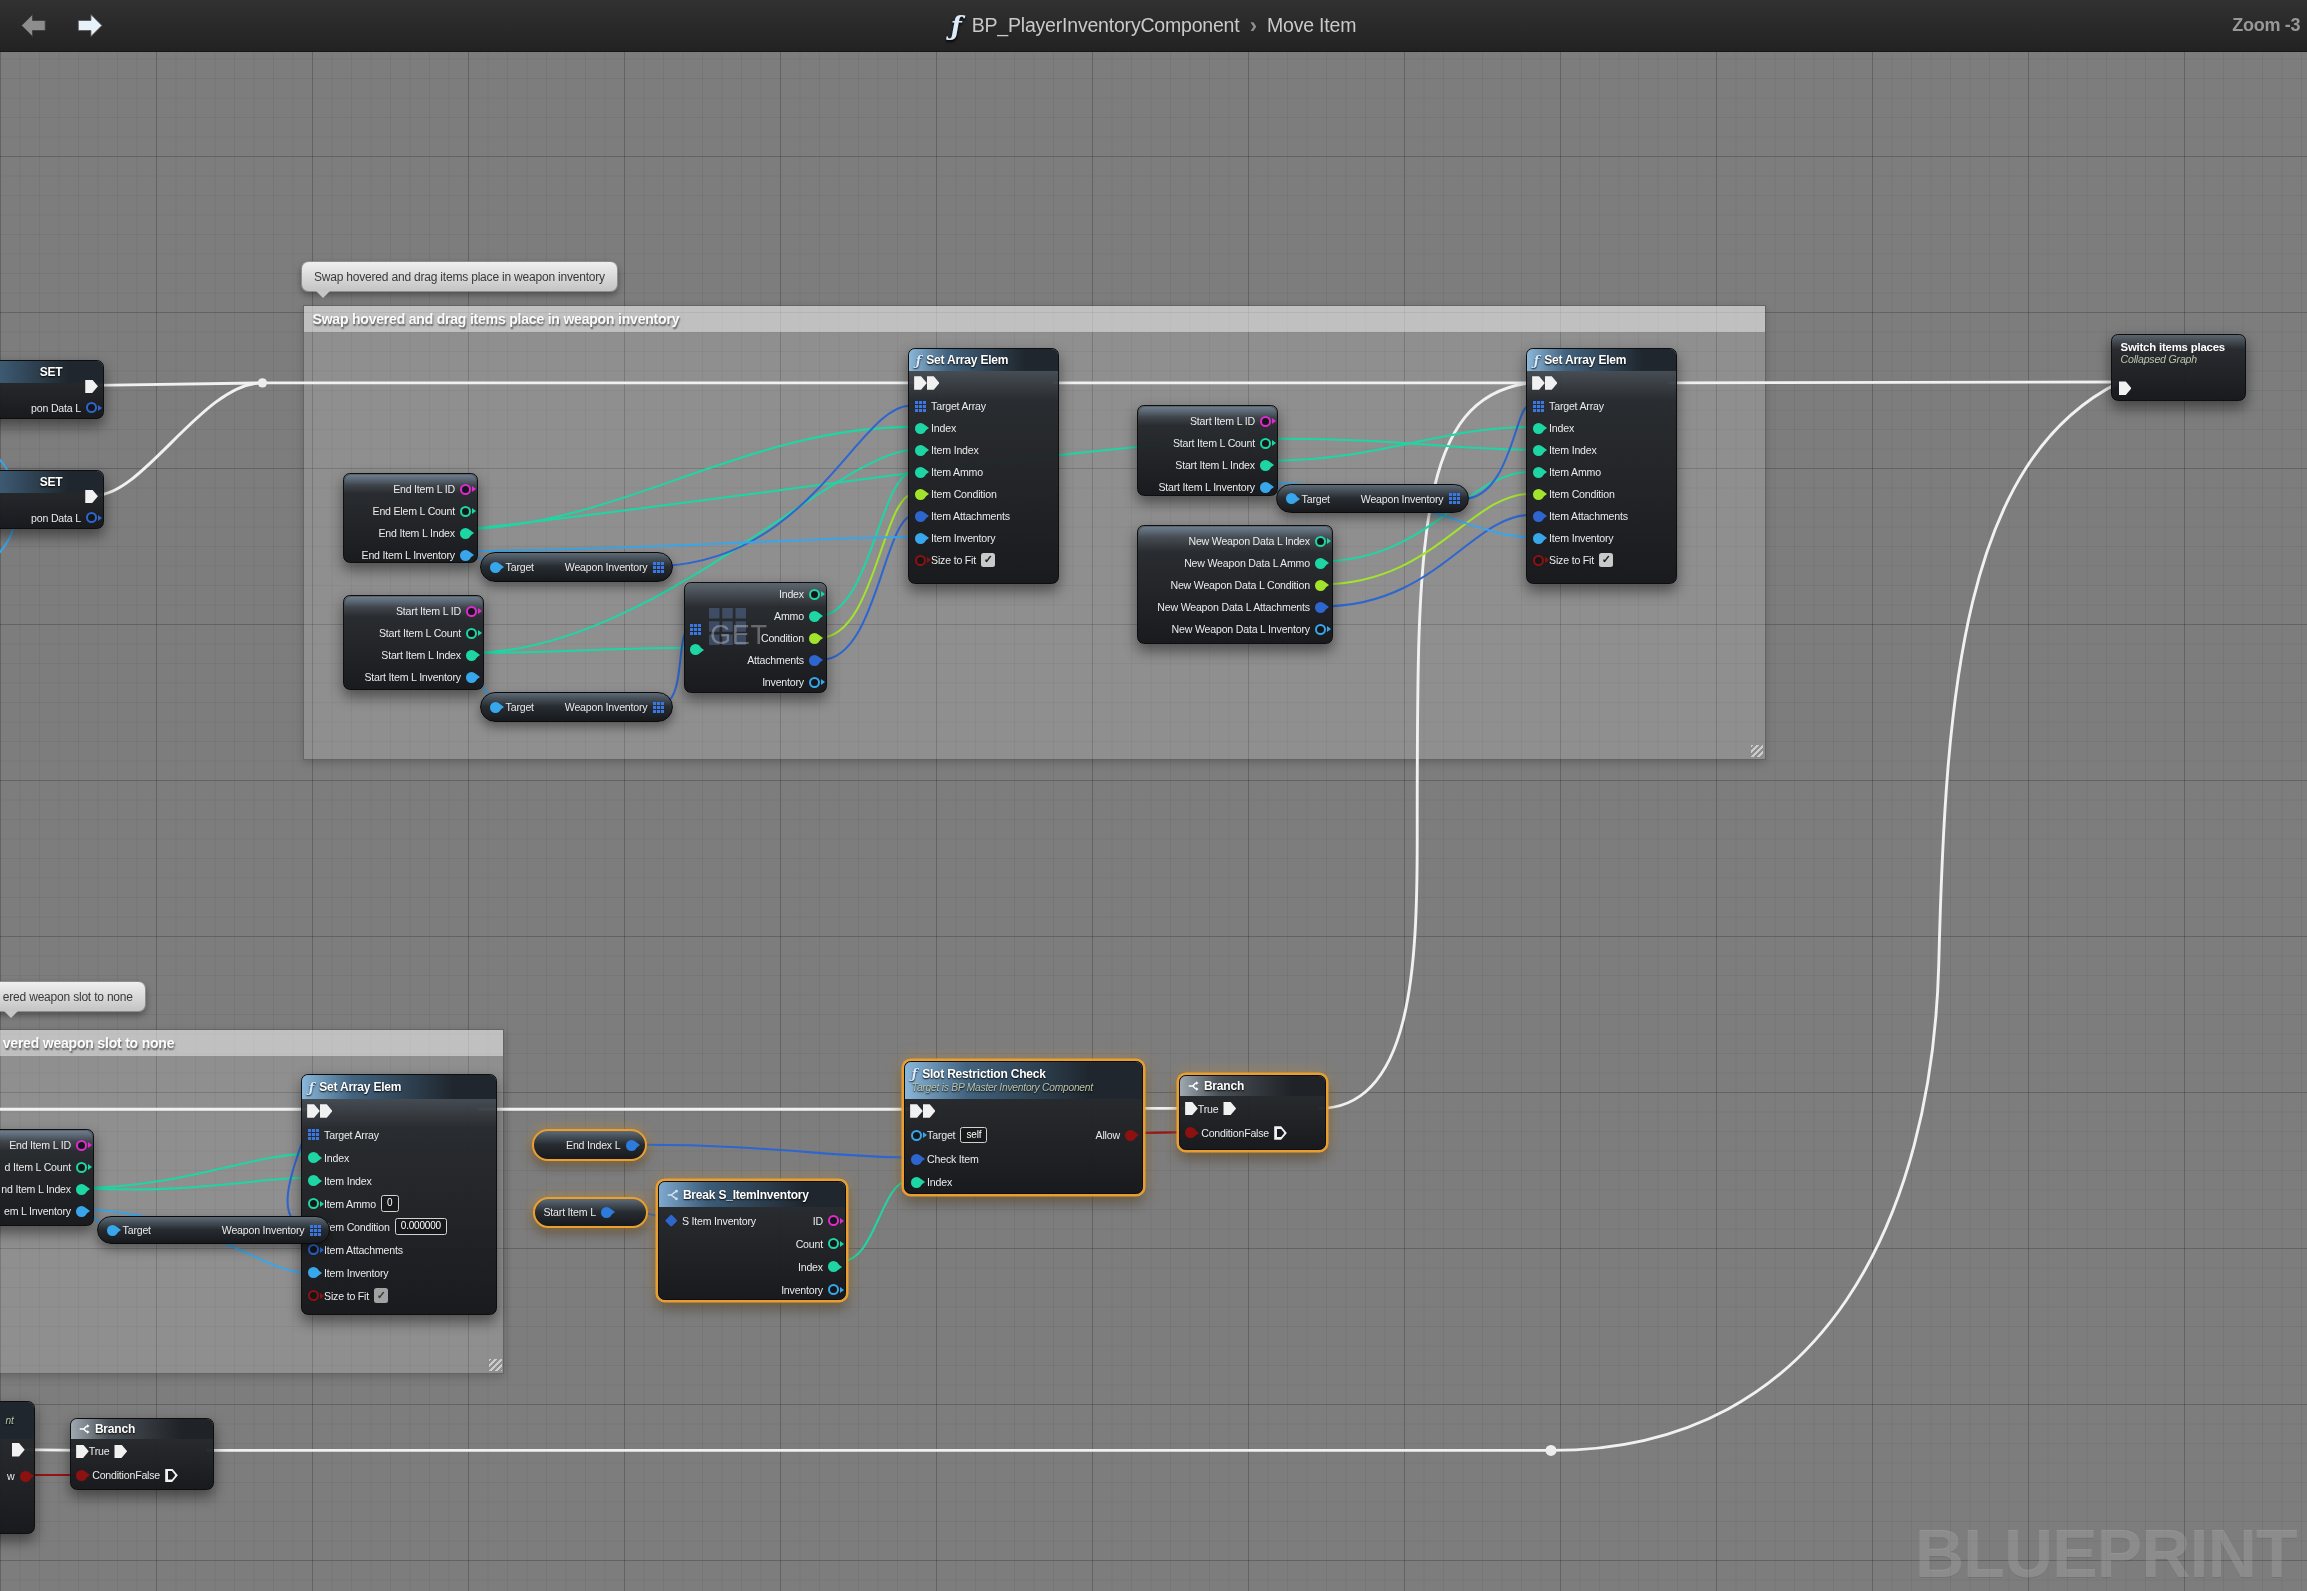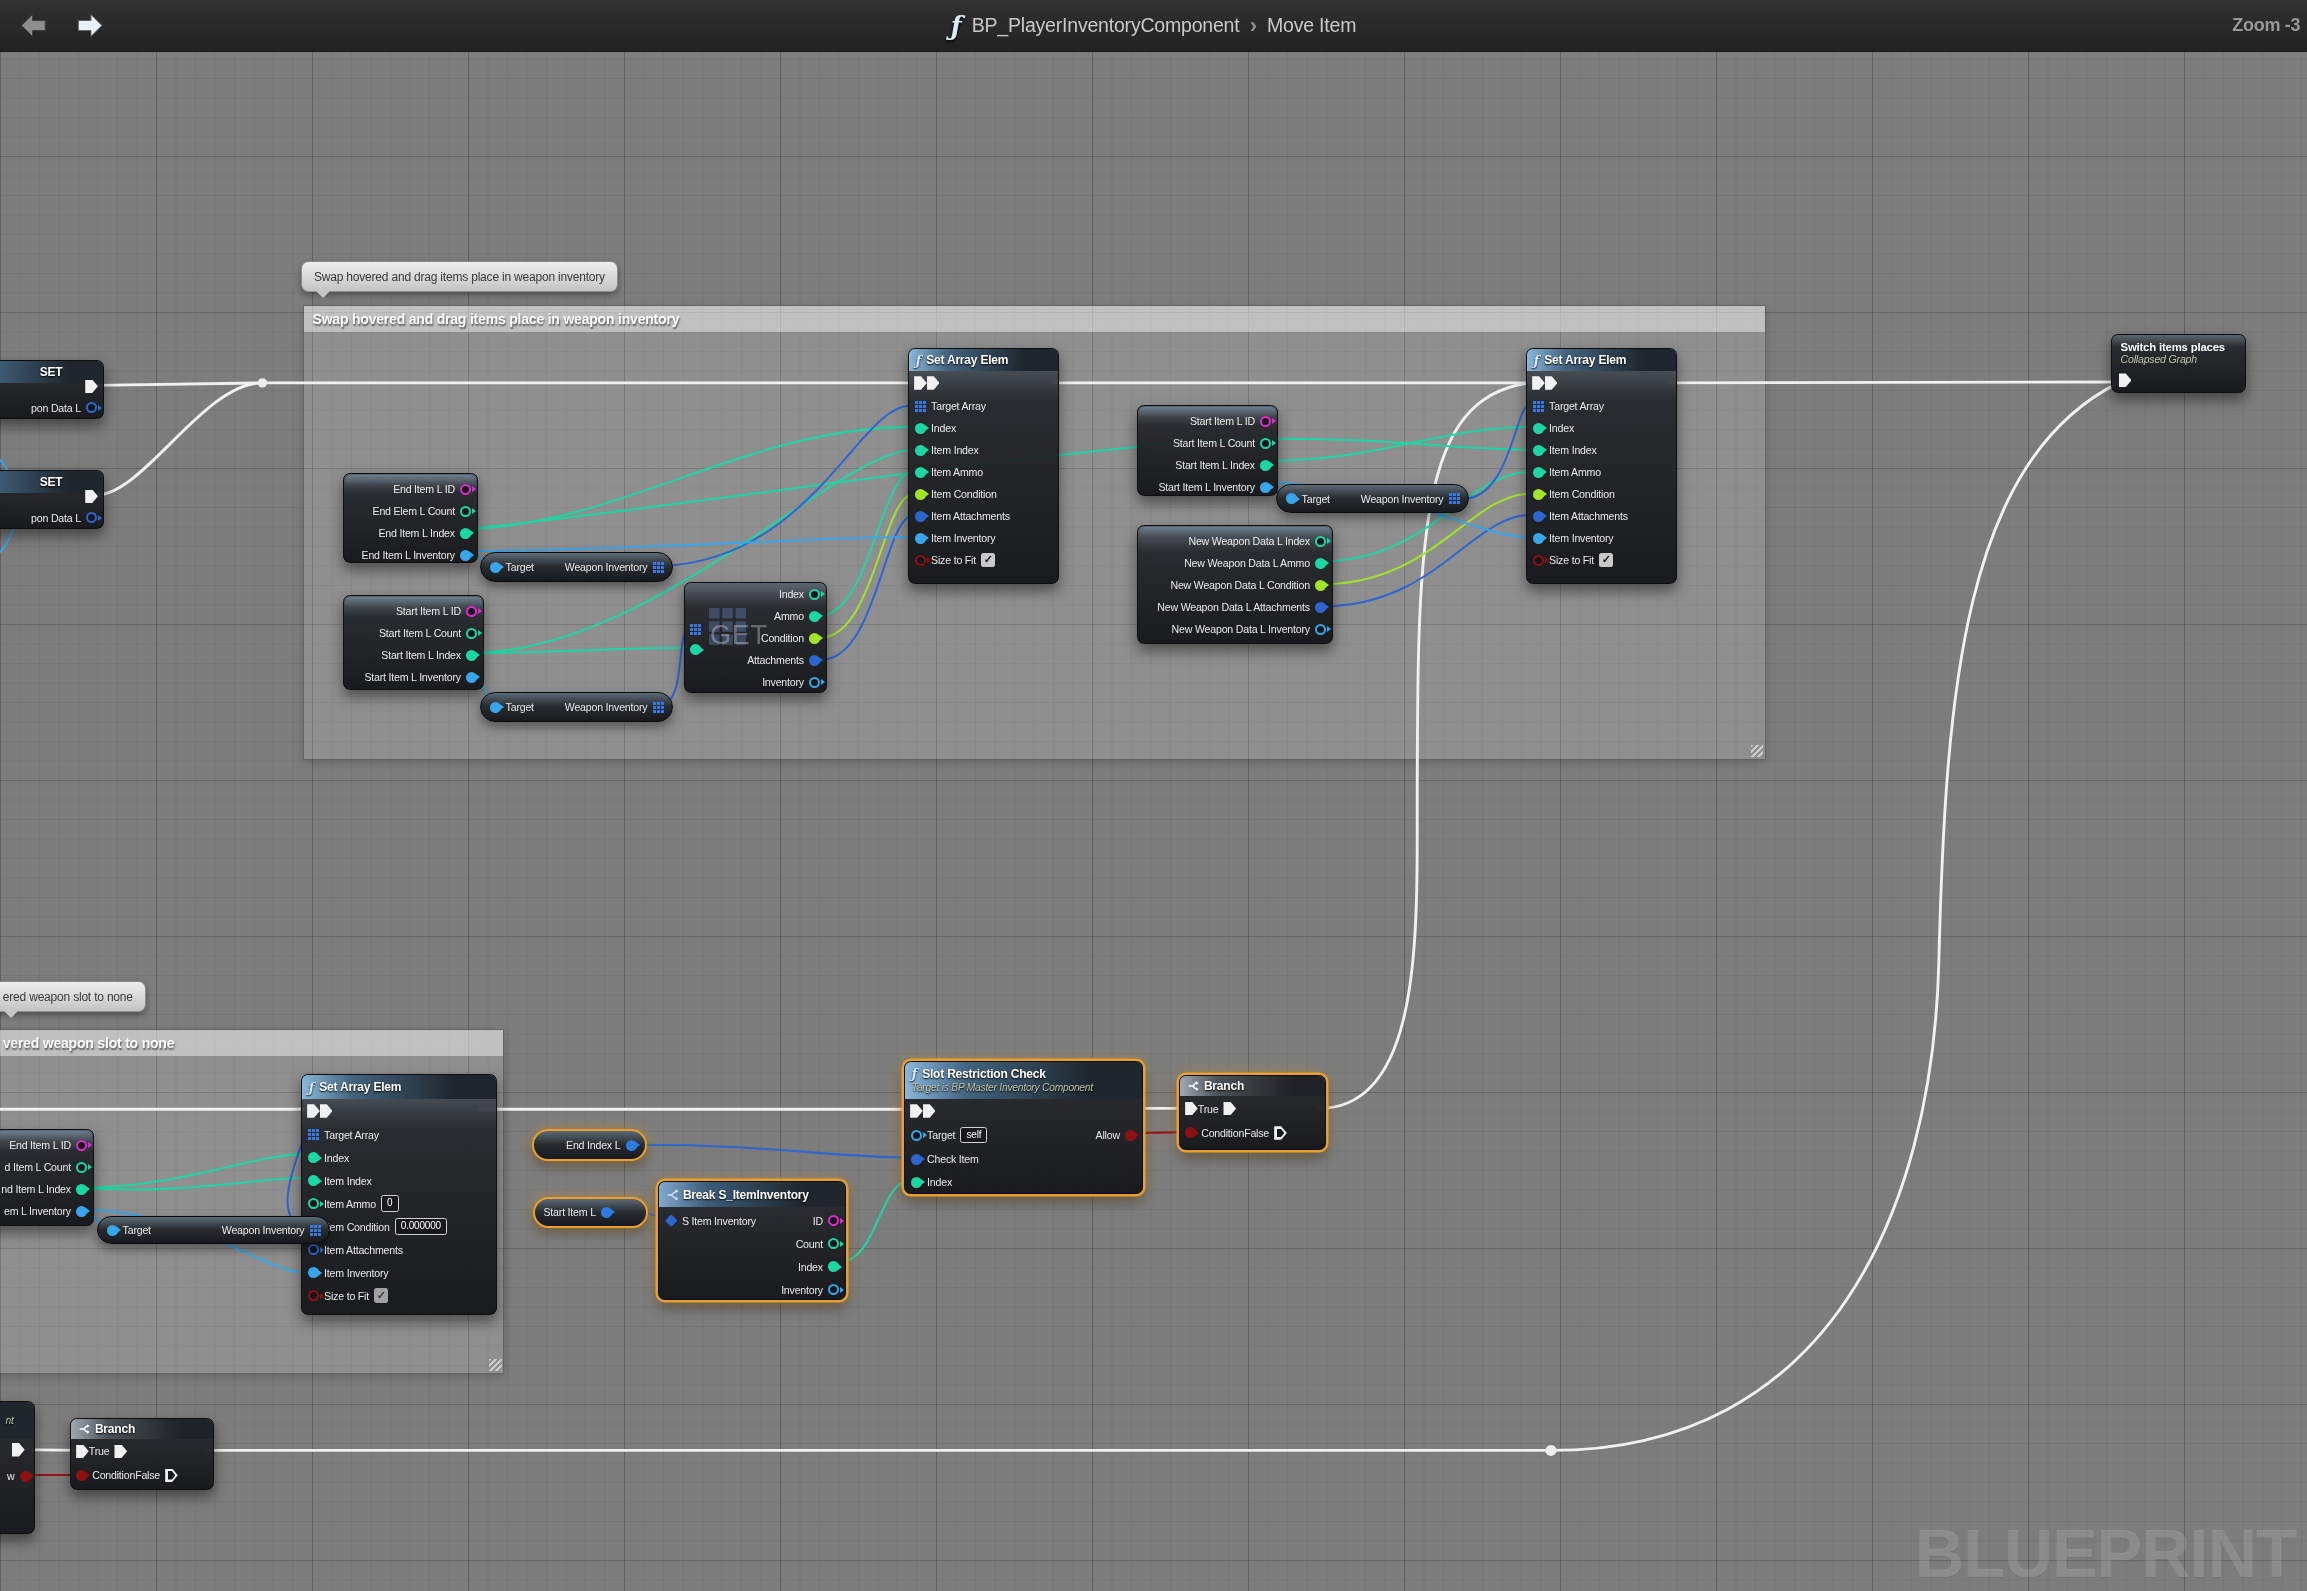--- a/index.html
+++ b/index.html
@@ -418,21 +418,21 @@
       <span class="pin f" style="--c:var(--sky)"></span>
       <span class="lbl">Item Inventory</span>
     </div>
   <div class="row">
       <span class="pin o" style="--c:var(--red)"></span>
       <span class="lbl">Size to Fit</span>
       <span class="cb">✓</span>
     </div>
 </div>
 
-<div class="node" style="left:2111px;top:334px;width:135px;height:59px;padding:6px 8.5px">
+<div class="node" style="left:2111px;top:334px;width:135px;height:67px;padding:6px 8.5px">
   <div style="font-weight:bold;font-size:11.4px;color:#fff">Switch items places</div>
   <div class="sub" style="font-size:10.6px">Collapsed Graph</div>
   <span class="pe" style="position:absolute;left:6.8px;bottom:5.1px"></span>
 </div>
 
 <div class="node" style="left:301px;top:1074px;width:196px;height:241px;font-size:10.6px">
   <div class="fhdr" style="height:24px">
       <span class="fx">ƒ</span>
       <span>Set Array Elem</span>
     </div>

